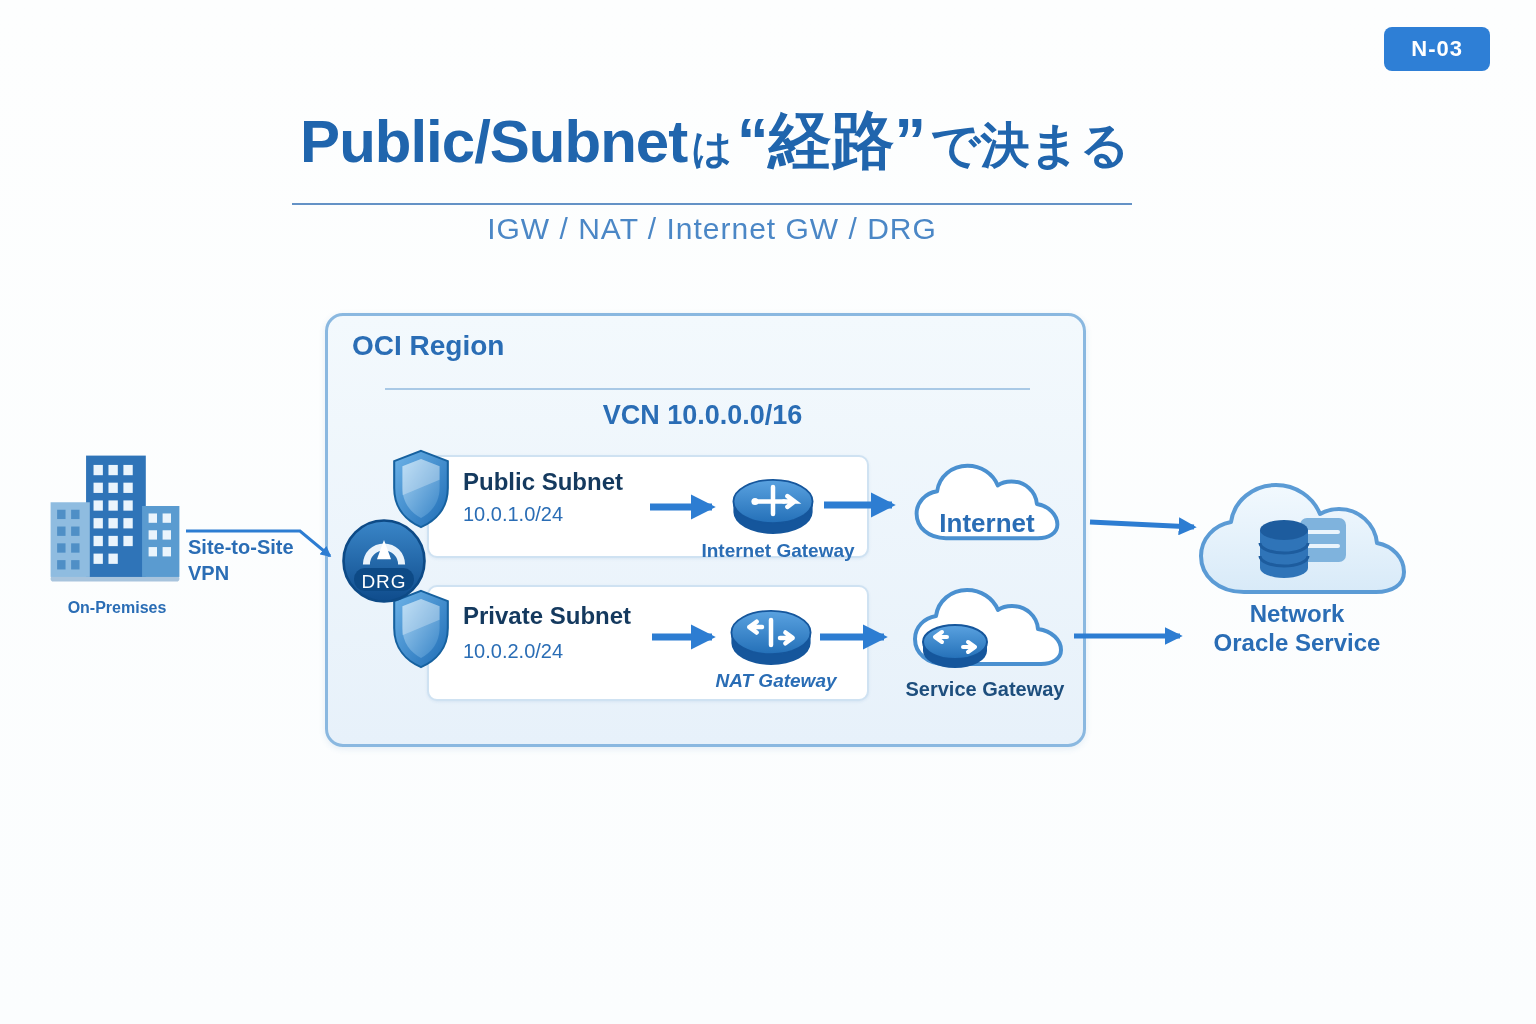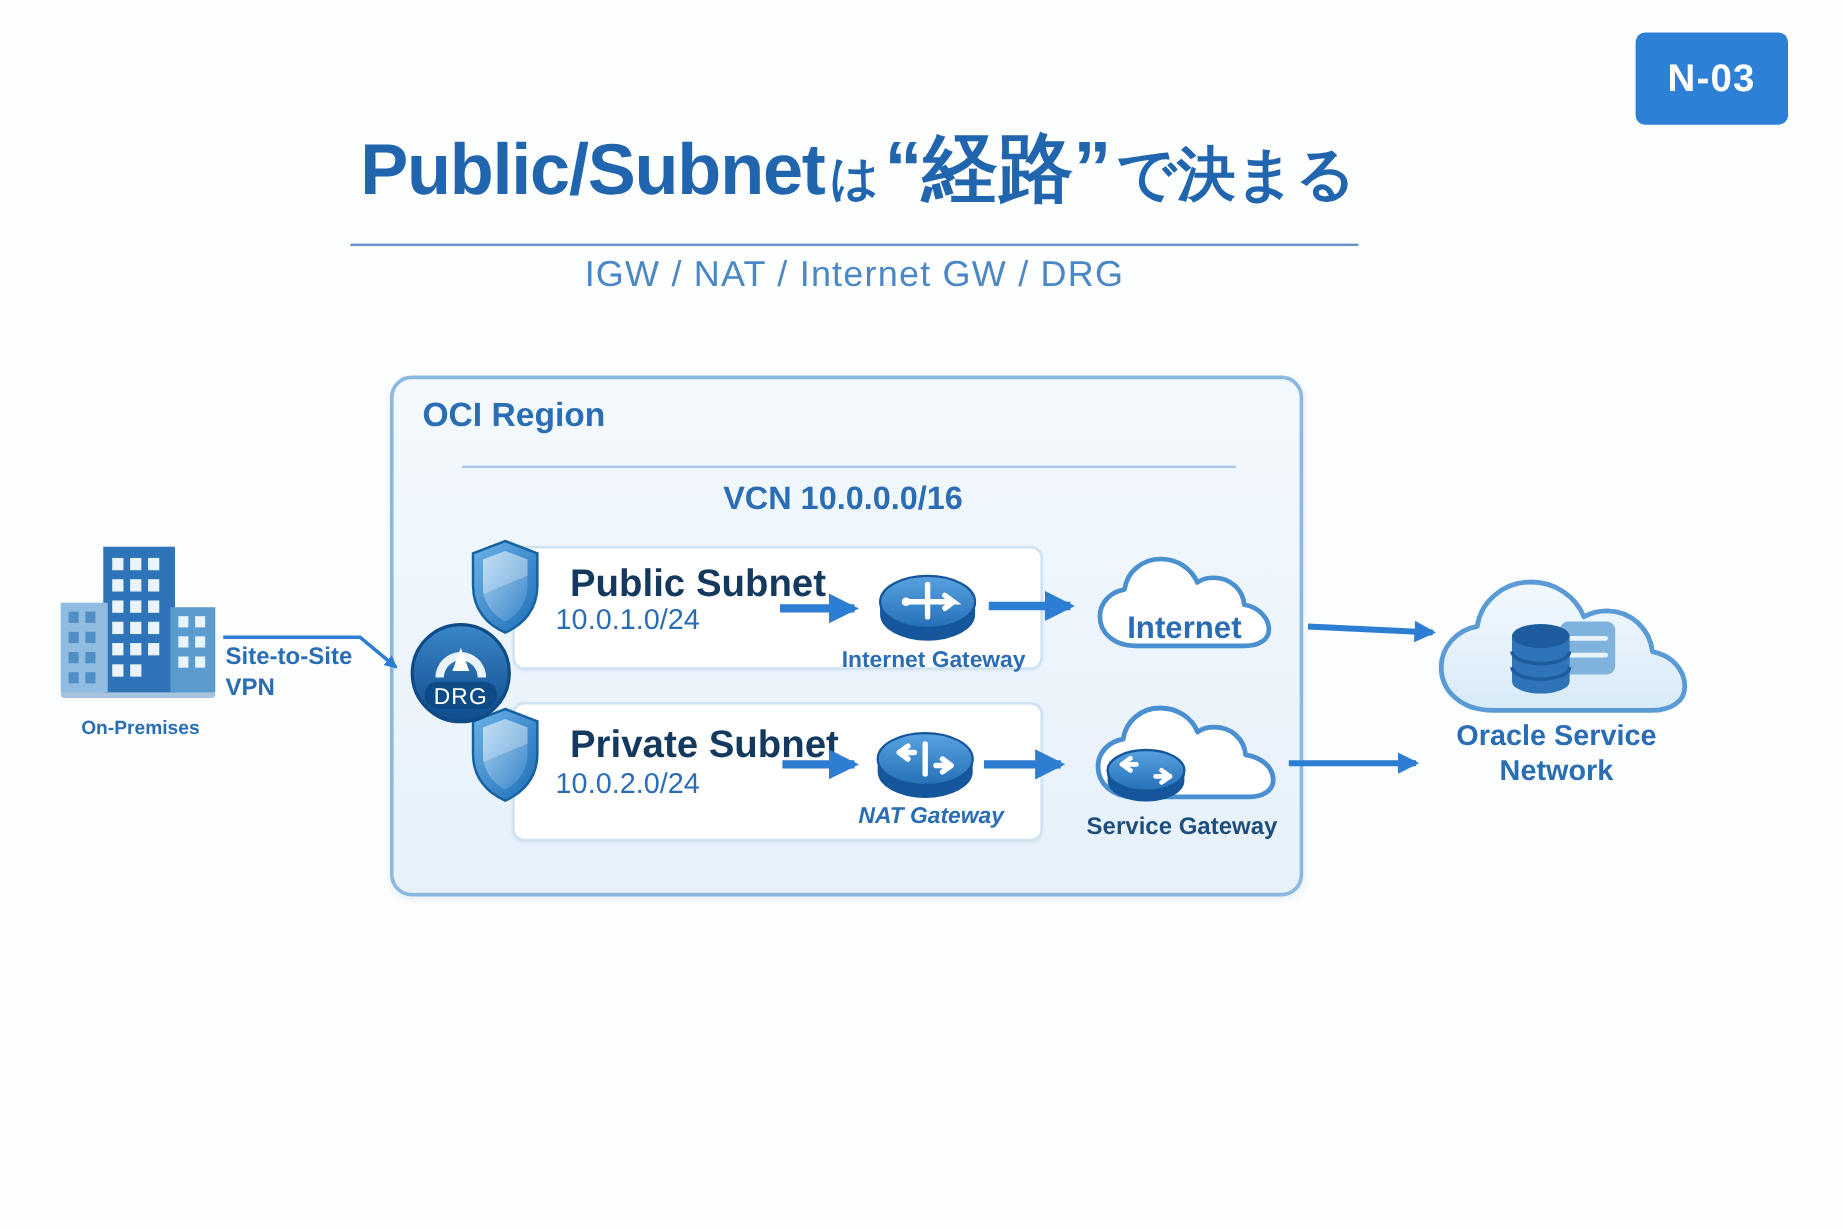--- a/index.html
+++ b/index.html
@@ -7,21 +7,21 @@
     position:relative; width:1536px; height:1024px;
     background:linear-gradient(180deg,#fdfefe 0%,#fbfdfe 100%);
     font-family:"Liberation Sans", sans-serif;
     overflow:hidden;
   }
   .abs { position:absolute; }
 
   
   .badge {
     right:46px; top:27px; background:#2e7fd6; color:#fff;
-    font-size:32px; font-weight:bold; padding:20px 27px; border-radius:8px;
+    font-size:22px; font-weight:bold; padding:9px 27px; border-radius:8px;
     letter-spacing:1px;
   }
 
   
   .title-wrap { left:0; top:98px; width:1430px; text-align:center; color:#2065ad; }
   .title-wrap .t { font-weight:bold; vertical-align:baseline; }
   .t1 { font-size:60px; letter-spacing:-1px; }
   .t2 { font-size:40px; }
   .t3 { font-size:63px; }
   .t4 { font-size:49px; }
@@ -39,22 +39,22 @@
   .region-divider { left:385px; top:388px; width:645px; height:2px; background:#a9c9e6; }
   .vcn-label { left:325px; top:400px; width:755px; text-align:center; font-size:27px; font-weight:bold; color:#2a6db5; }
 
   
   .subnet-box {
     background:#ffffff; border:2px solid #cfe2f2; border-radius:10px;
     box-shadow:0 1px 3px rgba(60,120,180,.10);
   }
   .public-box  { left:427px; top:455px; width:438px; height:99px; }
   .private-box { left:427px; top:585px; width:438px; height:112px; }
-  .subnet-title { font-size:32px; font-weight:bold; color:#14395e;margin-left:12px; }
-  .subnet-cidr  { font-size:24px; color:#2a6db5; }
+  .subnet-title { font-size:24px; font-weight:bold; color:#14395e; }
+  .subnet-cidr  { font-size:20px; color:#2a6db5; }
 
   .gw-label { text-align:center; font-size:19px; font-weight:bold; color:#2a6db5; }
   .cloud-label { text-align:center; font-size:26px; font-weight:bold; color:#2a6db5;margin-top:16px; }
   .sgw-label { text-align:center; font-size:20px; font-weight:bold; color:#1d4e7d; }
 
   .onprem-label { left:22px; top:599px; width:190px; text-align:center; font-size:16px; font-weight:bold; color:#2a6db5; }
   .vpn-label { left:188px; top:534px; width:138px; text-align:left; font-size:20px; font-weight:bold; color:#2a6db5; line-height:26px; }
   .drg-label { left:340px; top:571px; width:88px; text-align:center; font-size:19px; font-weight:normal; color:#ffffff; letter-spacing:1px; }
   .osn-label { left:1163px; top:599px; width:268px; text-align:center; font-size:24px; font-weight:bold; color:#2a6db5; line-height:29px; }
 
@@ -241,17 +241,17 @@
       <line x1="120" y1="78" x2="150" y2="78"></line>
     </g>
     <path d="M72 62 v38 a24 10 0 0 0 48 0 v-38 Z" fill="#2f74b8"></path>
     <g fill="none" stroke="#1d5c9e" stroke-width="3">
       <path d="M72 75 a24 10 0 0 0 48 0"></path>
       <path d="M72 88 a24 10 0 0 0 48 0"></path>
     </g>
     <ellipse cx="96" cy="62" rx="24" ry="10" fill="#1d5c9e"></ellipse>
   </svg>
   <div class="abs osn-label z3">
+    <div>Network</div>
     <div>Oracle Service</div>
-    <div>Network</div>
   </div>
 
 </div>
 
 </body></html>

